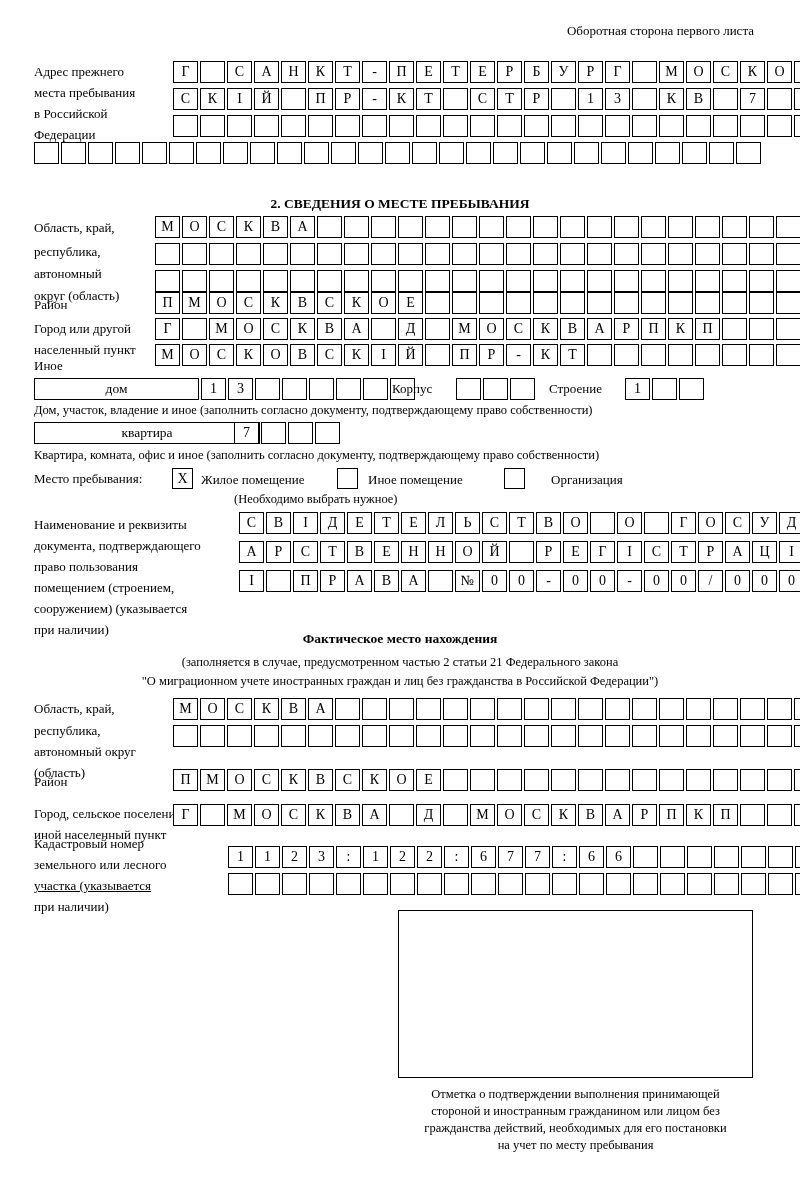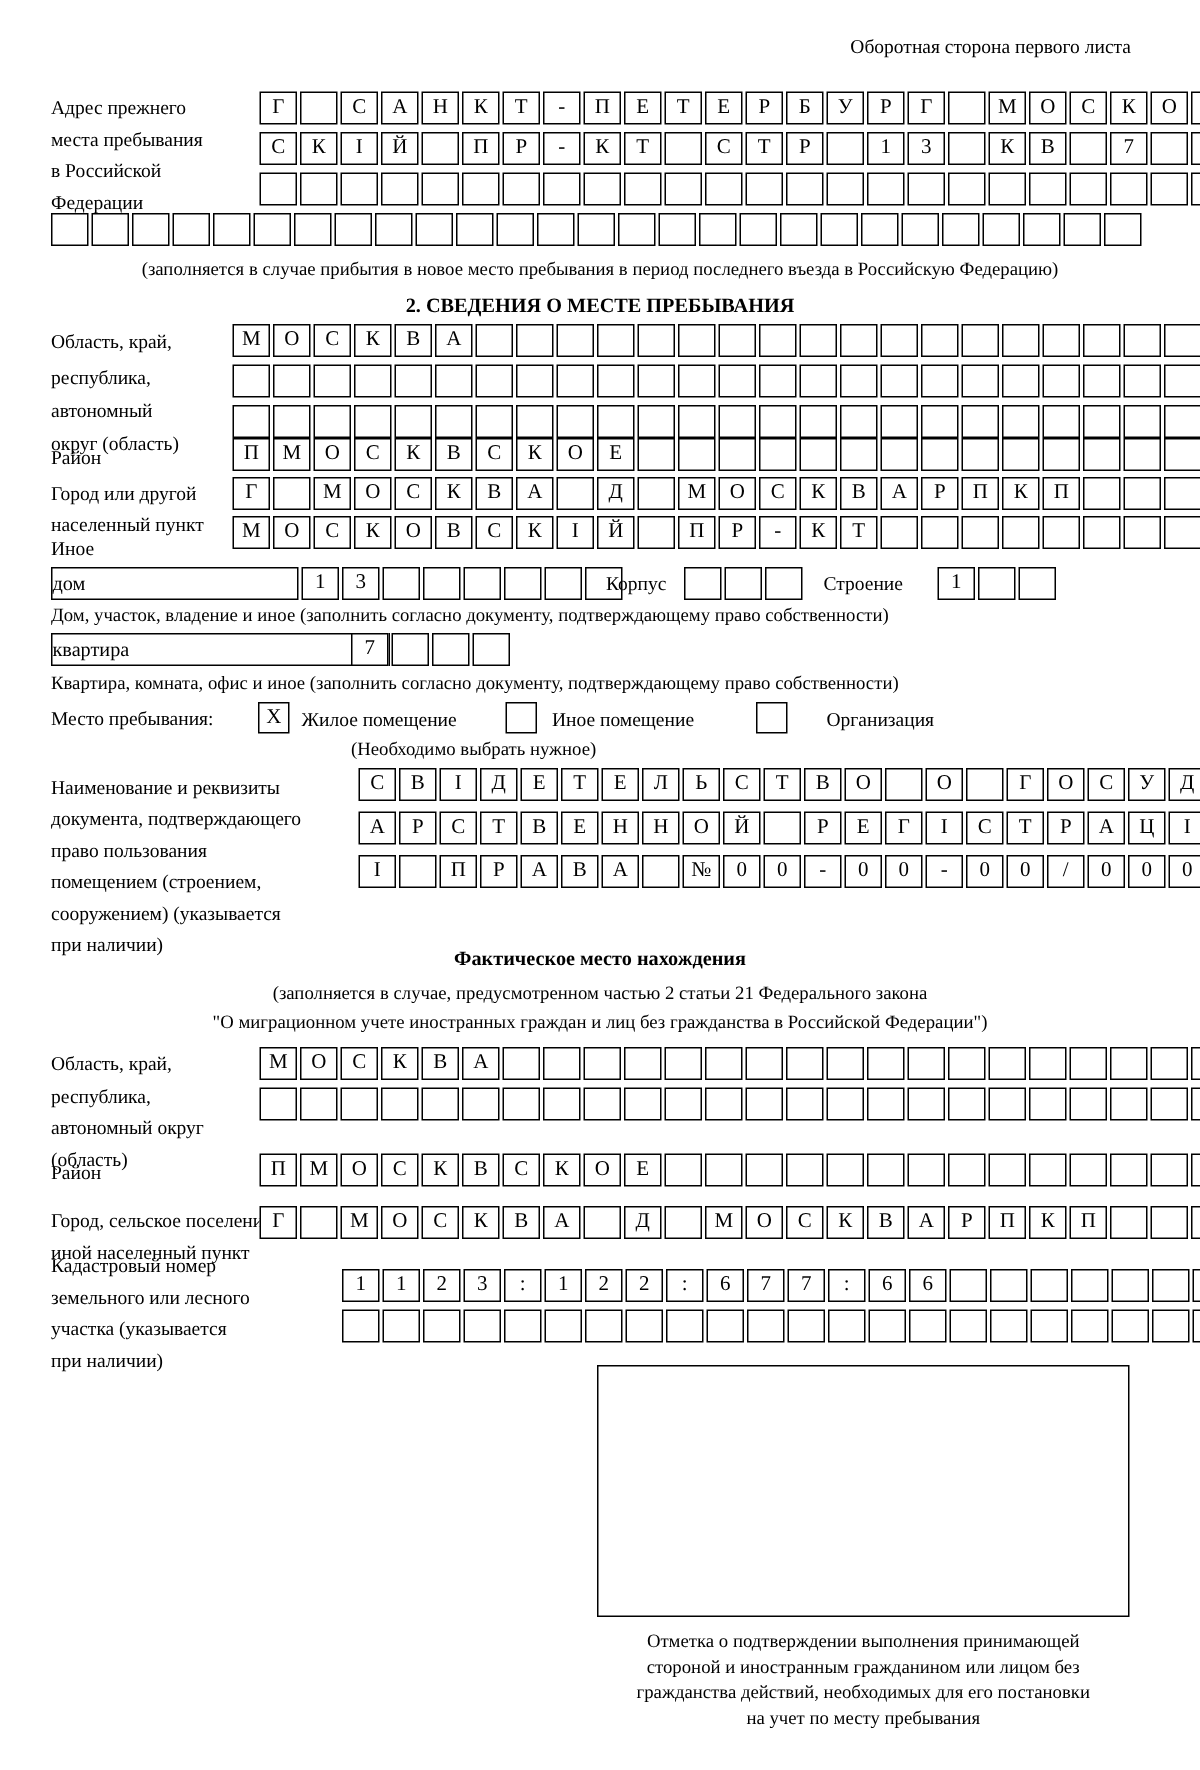--- a/index.html
+++ b/index.html
@@ -50,20 +50,21 @@
     text-align: center;
     font-size: 14px;
     line-height: 20px;
     font-family: "Liberation Serif", serif;
     background: #fff;
   }
   .box-label {
     border: 1px solid #000;
     box-sizing: border-box;
     height: 22px;
+    text-align: center;
     font-size: 13.5px;
     line-height: 20px;
     margin-right: 18px;
   }
   .chk {
     width: 21px;
     height: 21px;
     border: 1px solid #000;
     box-sizing: border-box;
     display: inline-block;
@@ -211,21 +212,20 @@
       <div class="cell"></div>
       <div class="cell"></div>
       <div class="cell"></div>
       <div class="cell"></div>
       <div class="cell"></div>
       <div class="cell"></div>
       <div class="cell"></div>
       <div class="cell"></div>
     </div>
 
-  <div class="note" style="top:172px; left:0;">(заполняется в случае прибытия в новое место пребывания в период последнего въезда в Российскую Федерацию)</div>
 
   <div class="sect-title" style="top:196px;">2. СВЕДЕНИЯ О МЕСТЕ ПРЕБЫВАНИЯ</div>
 
   <div class="t" style="left:34px; top:219px;">Область, край,</div>
   <div class="t" style="left:34px; top:243px;">республика,</div>
   <div class="t" style="left:34px; top:265px;">автономный</div>
   <div class="t" style="left:34px; top:287px;">округ (область)</div>
 
   <div class="row" id="s2-reg0" style="left:155px; top:216px;">
       <div class="cell">М</div>
@@ -395,21 +395,21 @@
   <div class="row" id="s2-dom" style="left:201px; top:378px;">
       <div class="cell">1</div>
       <div class="cell">3</div>
       <div class="cell"></div>
       <div class="cell"></div>
       <div class="cell"></div>
       <div class="cell"></div>
       <div class="cell"></div>
       <div class="cell"></div>
     </div>
-  <div class="t" style="left:392px; top:380px;padding-left:12px;">Корпус</div>
+  <div class="t" style="left:392px; top:380px;">Корпус</div>
   <div class="row" id="s2-korp" style="left:456px; top:378px;">
       <div class="cell"></div>
       <div class="cell"></div>
       <div class="cell"></div>
     </div>
   <div class="t" style="left:549px; top:380px;">Строение</div>
   <div class="row" id="s2-stro" style="left:625px; top:378px;">
       <div class="cell">1</div>
       <div class="cell"></div>
       <div class="cell"></div>
@@ -626,21 +626,21 @@
       <div class="cell">П</div>
       <div class="cell">К</div>
       <div class="cell">П</div>
       <div class="cell"></div>
       <div class="cell"></div>
       <div class="cell"></div>
     </div>
 
   <div class="t" style="left:34px; top:835px;">Кадастровый номер</div>
   <div class="t" style="left:34px; top:856px;">земельного или лесного</div>
-  <div class="t" style="left:34px; top:877px;">участка (указывается</div>
+  <div class="t" style="left:34px; top:877px;text-decoration:underline;">участка (указывается</div>
   <div class="t" style="left:34px; top:898px;">при наличии)</div>
 
   <div class="row" id="al-cad0" style="left:228px; top:846px;">
       <div class="cell">1</div>
       <div class="cell">1</div>
       <div class="cell">2</div>
       <div class="cell">3</div>
       <div class="cell">:</div>
       <div class="cell">1</div>
       <div class="cell">2</div>

